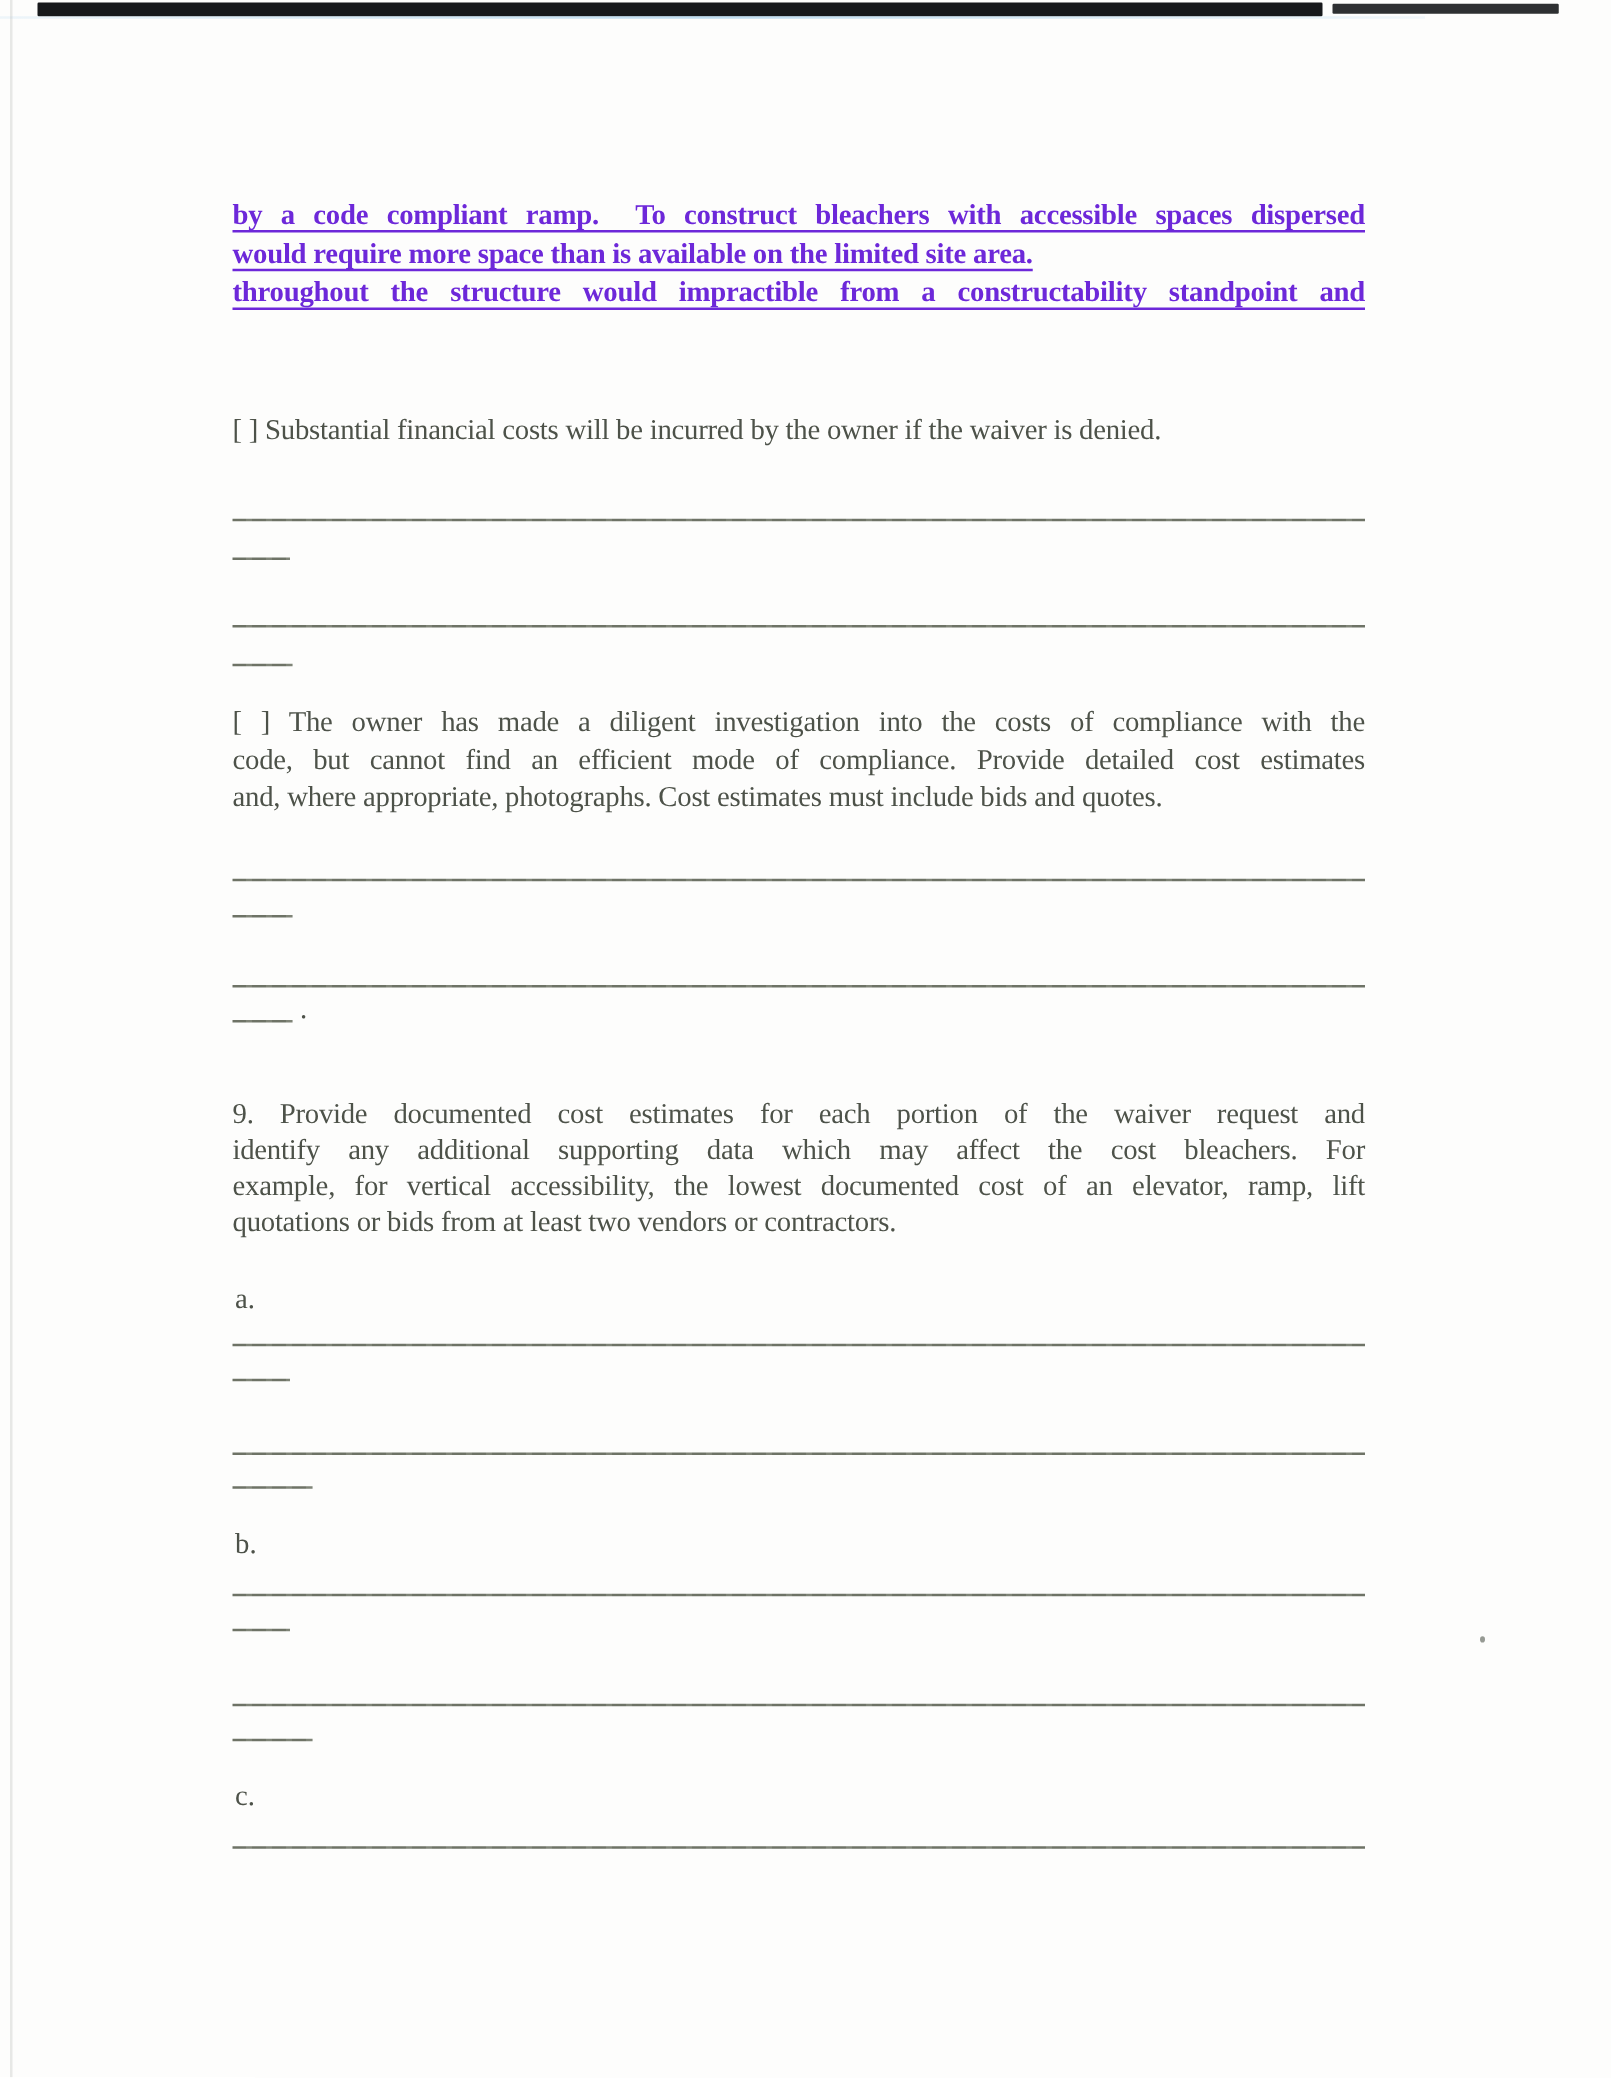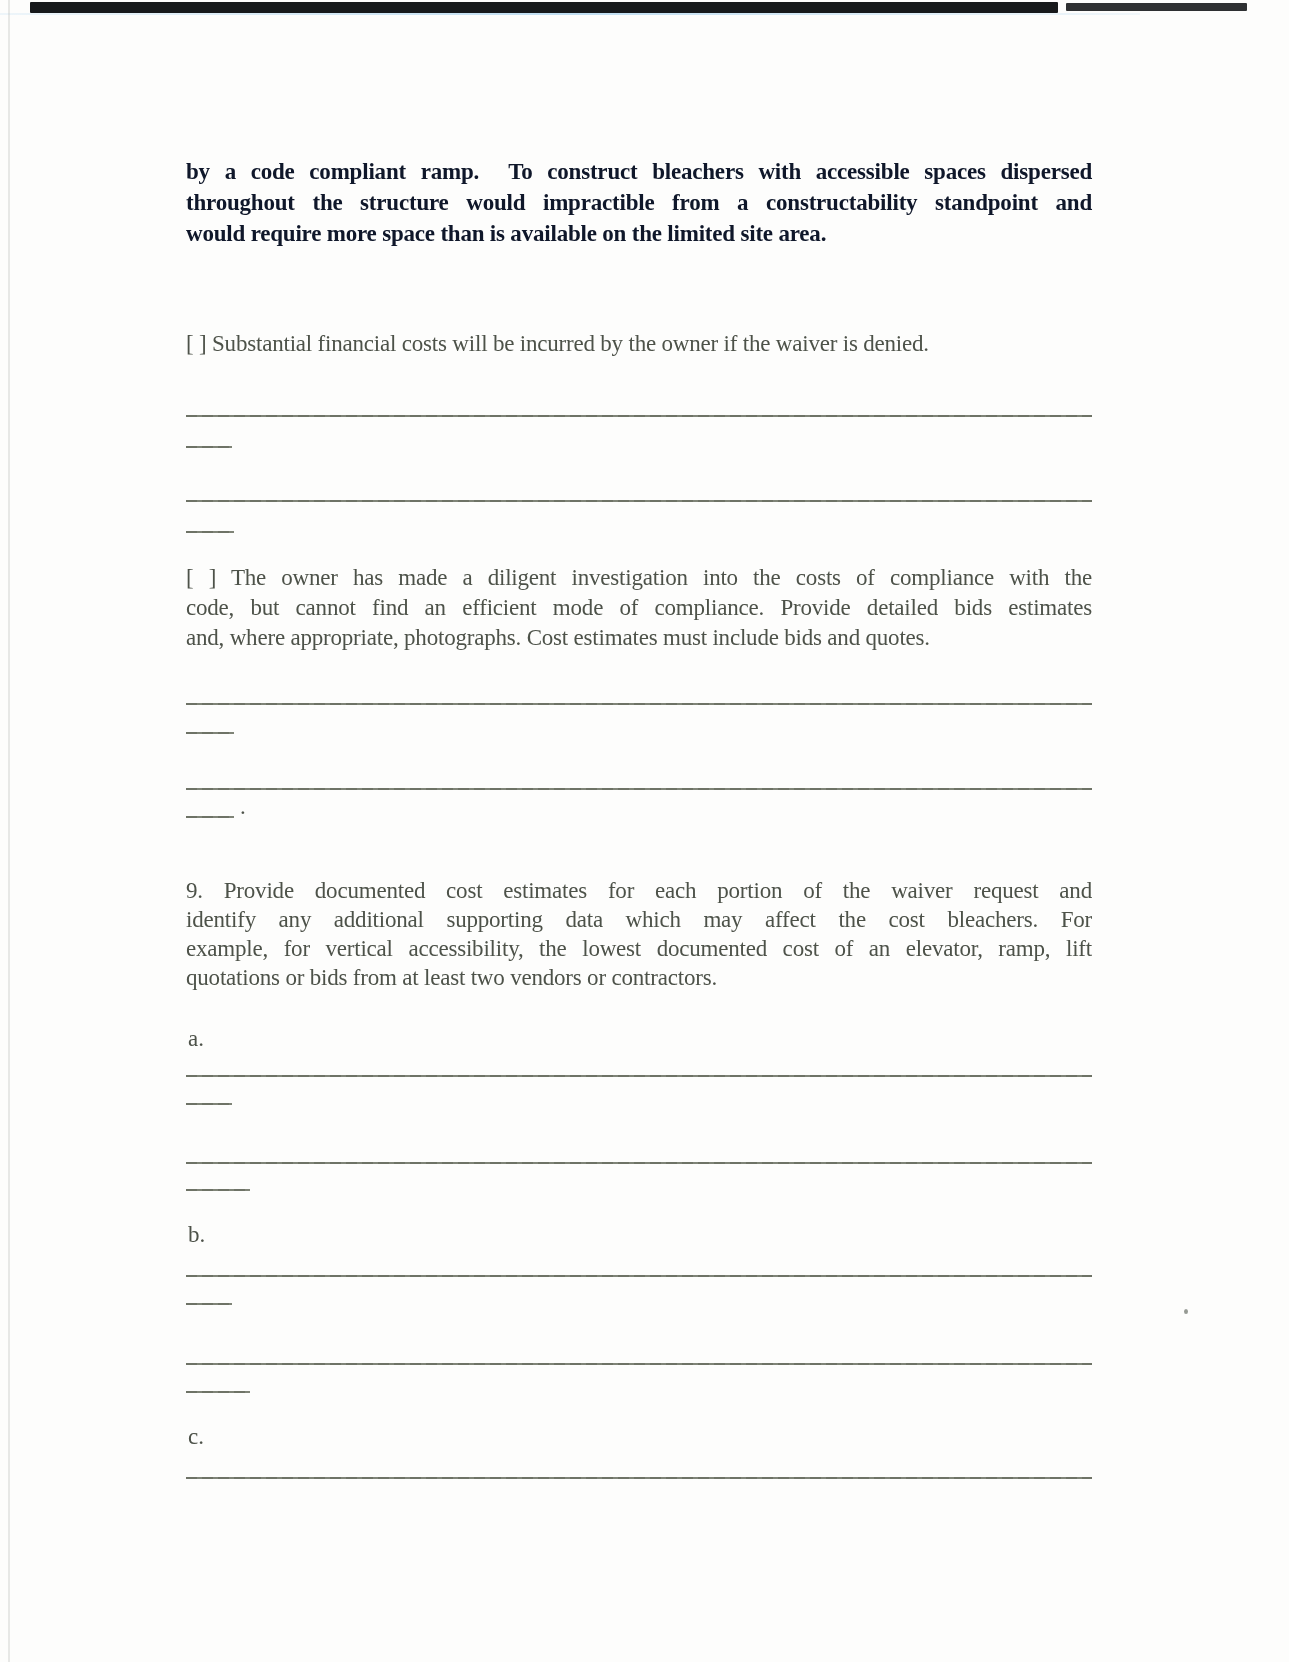--- a/index.html
+++ b/index.html
@@ -25,21 +25,22 @@
     left: 186px;
     width: 906px;
     font-size: 23px;
     letter-spacing: -0.2px;
   }
   .pline { line-height: 30px; text-align: justify; text-align-last: justify; }
   .pline.last { text-align-last: left; }
   .intro .pline {
     line-height: 31px;
     font-weight: bold;
-    color: #0f172a;
+    color: #6d28d9;
+    text-decoration: underline;
     text-decoration-thickness: 2px;
     text-underline-offset: 5px;
   }
   .item9 .pline { line-height: 29px; }
   b { font-weight: normal; }
 
   .label { position: absolute; left: 188px; font-size: 23px; line-height: 26px; }
 
   
   .rule {
@@ -61,22 +62,22 @@
 <div class="page">
 
   <div class="scan-bar" style="left:30px;  top:2px;  width:1028px; height:11px;"></div>
   <div class="scan-bar-2" style="left:1066px;top:3px;  width:181px;  height:8px;"></div>
   <div class="scan-blue" style="left:0;     top:13px; width:1140px;"></div>
   <div class="scan-edge" style="left:8px;   top:0;    height:1662px;"></div>
   <div class="scan-speck" style="left:1184px;top:1309px;"></div>
 
   <div class="block intro" style="top:156px;">
     <div class="pline">by a code compliant ramp.&nbsp; To construct bleachers with accessible spaces dispersed</div>
+    <div class="pline last">would require more space than is available on the limited site area.</div>
     <div class="pline">throughout the structure would impractible from a constructability standpoint and</div>
-    <div class="pline last">would require more space than is available on the limited site area.</div>
   </div>
 
   <div class="block" style="top:316px;margin-top:13px;">
     <div class="pline last">
       <span>[ ]</span>
       <span>Substantial financial costs will be incurred by the owner if the waiver is denied.</span>
     </div>
   </div>
 
   <div class="rule long" style="top:415px;"></div>
@@ -84,21 +85,21 @@
   <div class="rule long" style="top:500px;"></div>
   <div class="rule s48" style="top:531px;"></div>
 
   <div class="block" style="top:563px;">
     <div class="pline">
       <span>[ ]</span>
       <span>The owner has made a</span>
       <b>diligent investigation</b>
       <span>into the costs of compliance with the</span>
     </div>
-    <div class="pline">code, but cannot find an efficient mode of compliance. Provide detailed bids estimates</div>
+    <div class="pline">code, but cannot find an efficient mode of compliance. Provide detailed cost estimates</div>
     <div class="pline last">and, where appropriate, photographs. Cost estimates must include bids and quotes.</div>
   </div>
 
   <div class="rule long" style="top:703px;"></div>
   <div class="rule s48" style="top:732px;"></div>
   <div class="rule long" style="top:788px;"></div>
   <div class="rule s48" style="top:816px;"></div>
   <span class="period" style="left:240px; top:794px;">.</span>
 
   <div class="block item9" style="top:876px;">

